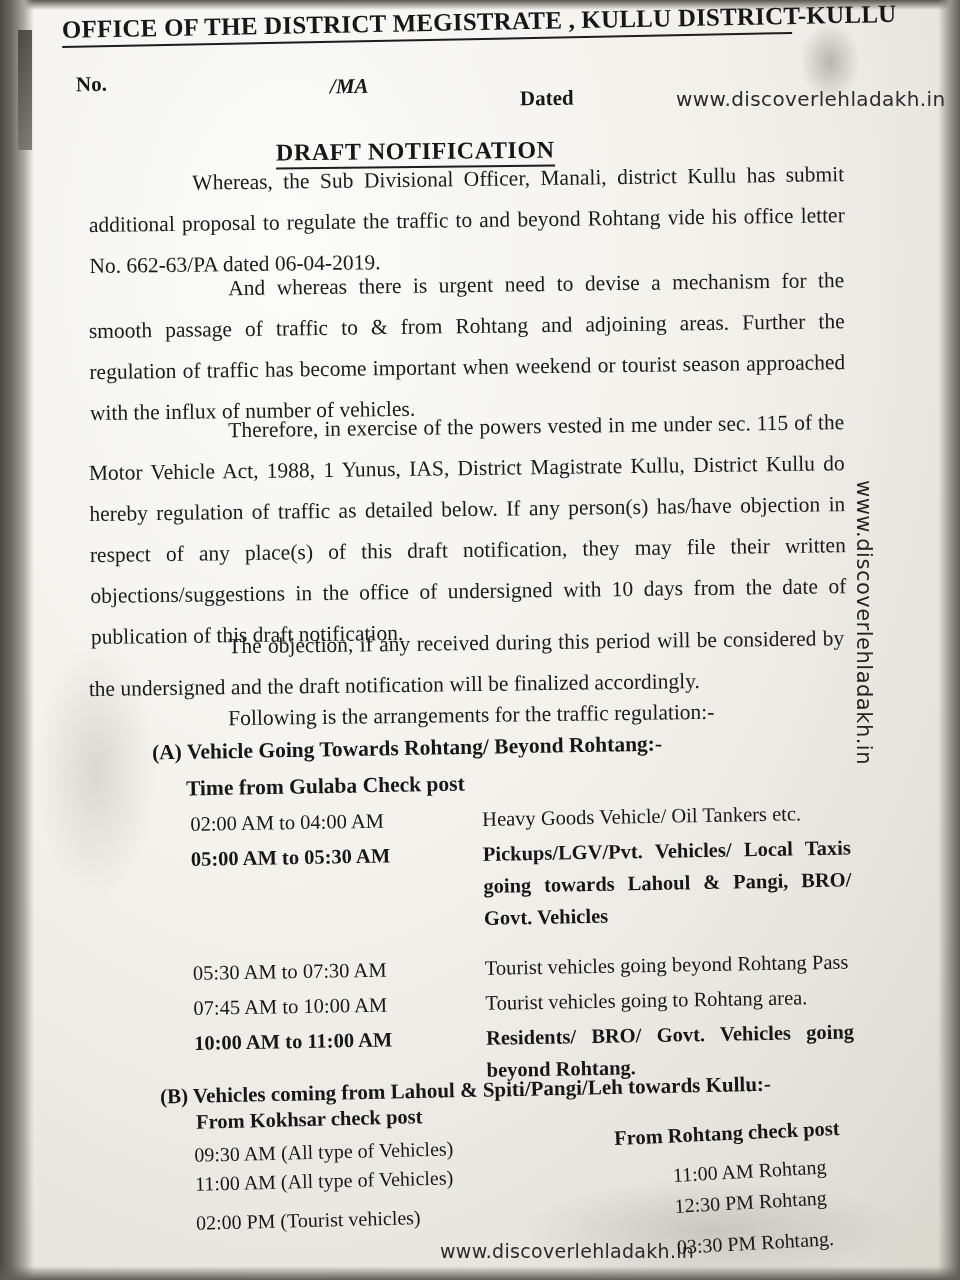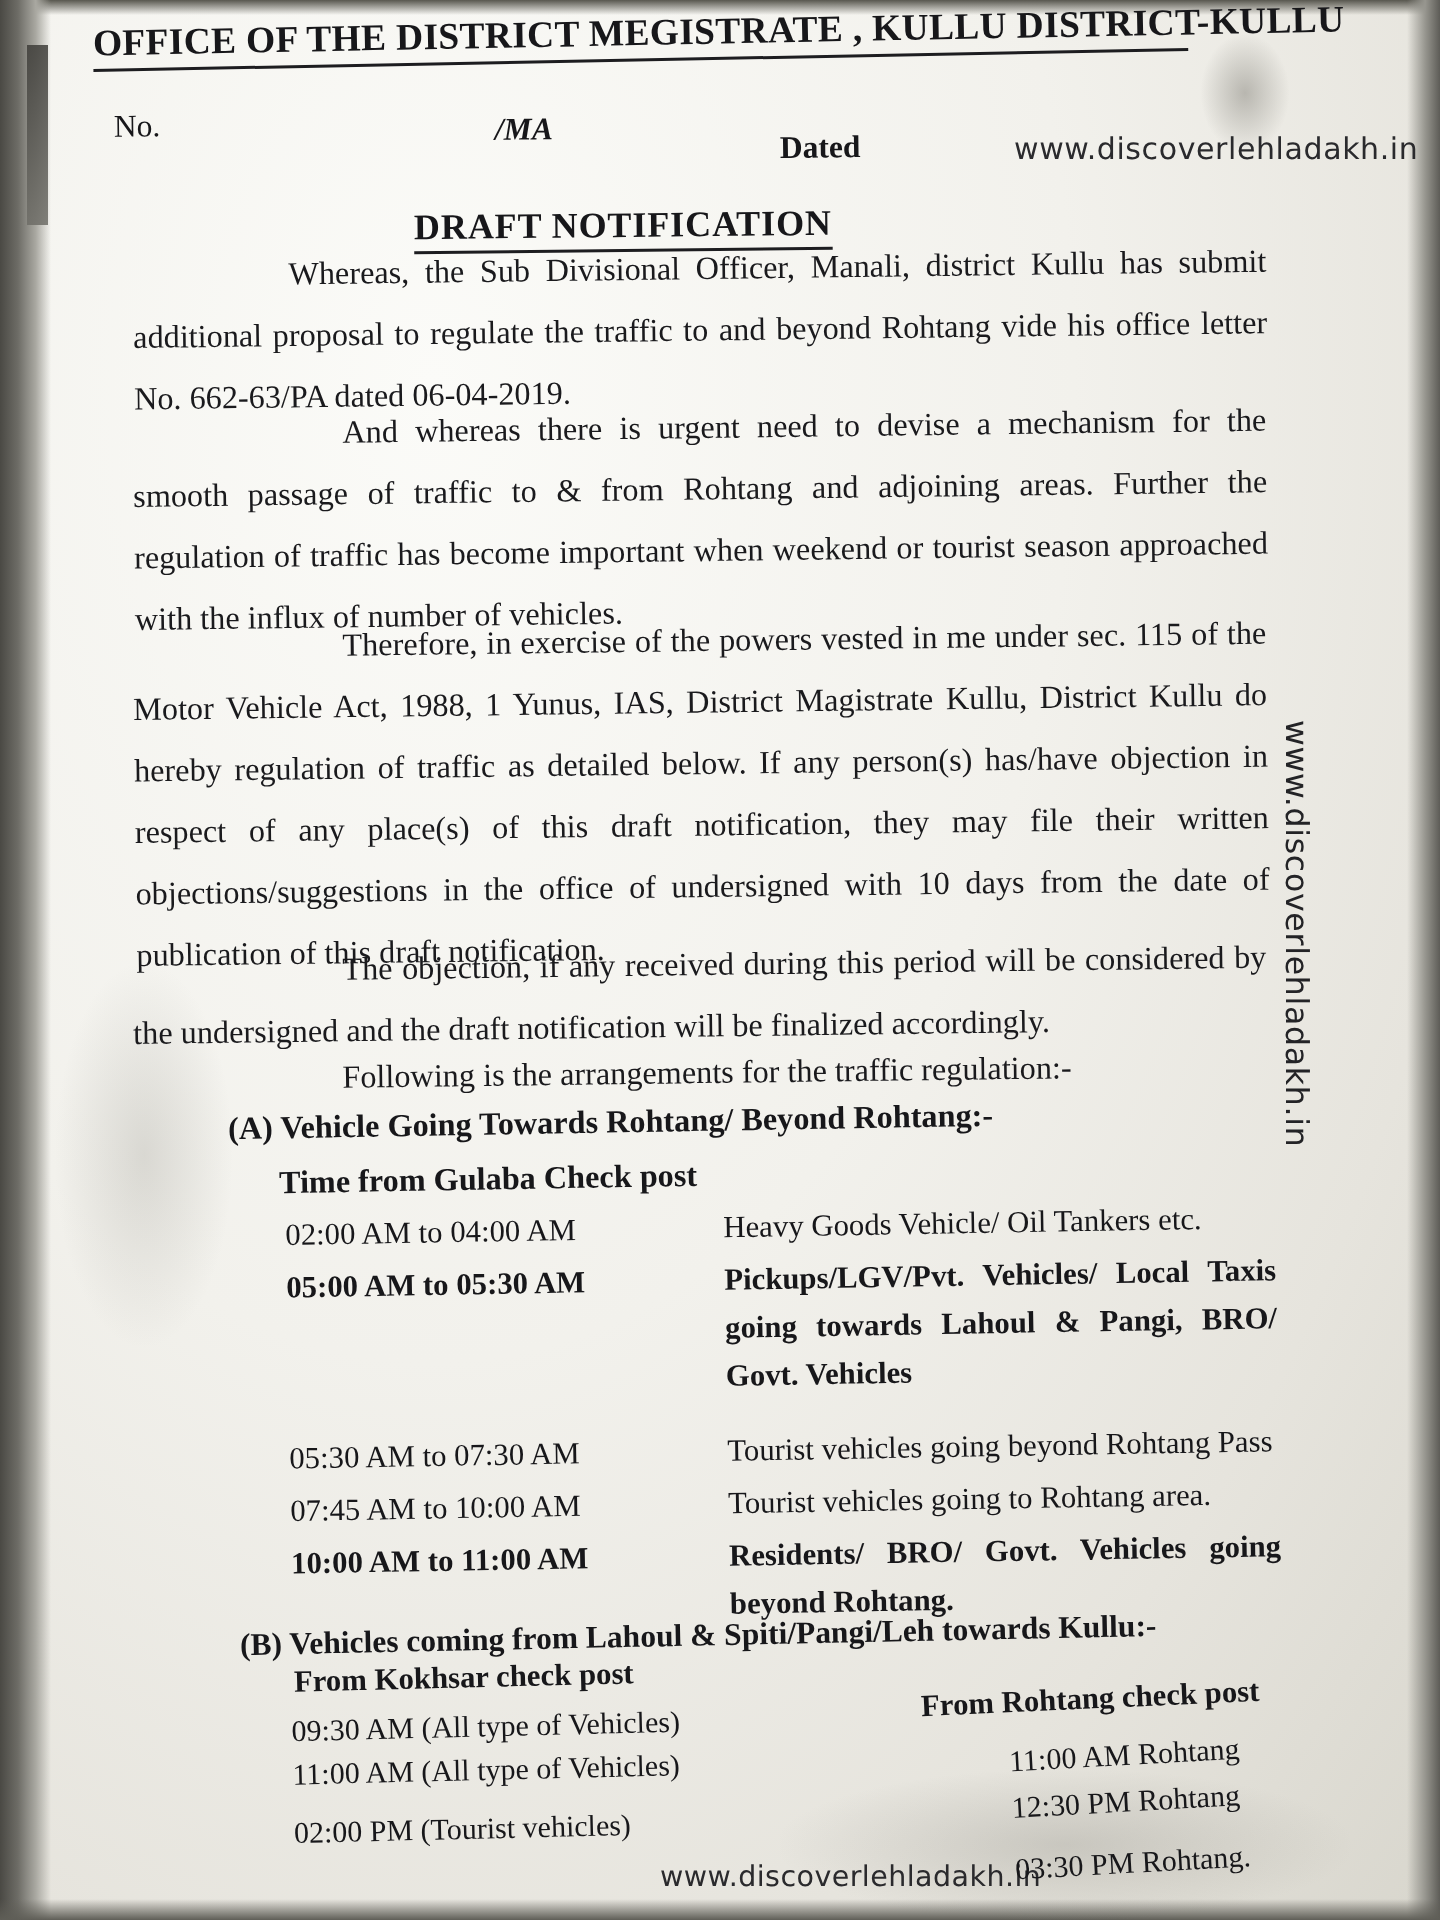--- a/index.html
+++ b/index.html
@@ -100,21 +100,21 @@
     border-bottom: 2px solid #1d1d20;
     padding-bottom: 2px;
     transform: rotate(-1.1deg);
     transform-origin: left center;
     white-space: nowrap;
   }
 
   .no-line {
     position: absolute;
     left: 76px; top: 72px;
-    font-weight: normal;
+    font-weight: bold;
     font-size: 21px;
     transform: rotate(-0.7deg);
   }
   .ma-line {
     position: absolute;
     left: 330px; top: 74px;
     font-weight: bold;
     font-size: 21px;
     transform: rotate(-0.7deg);
     font-style: italic;

